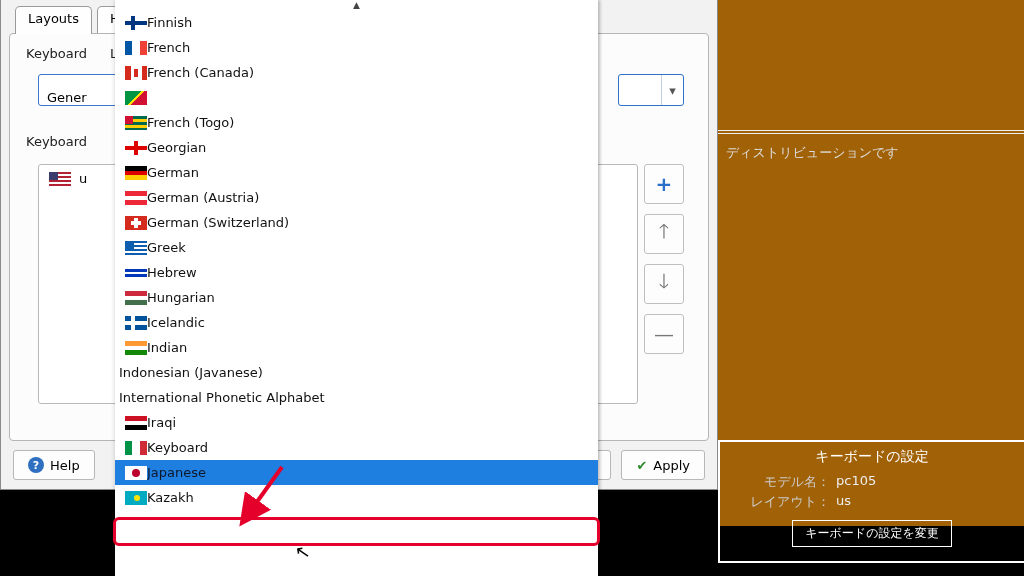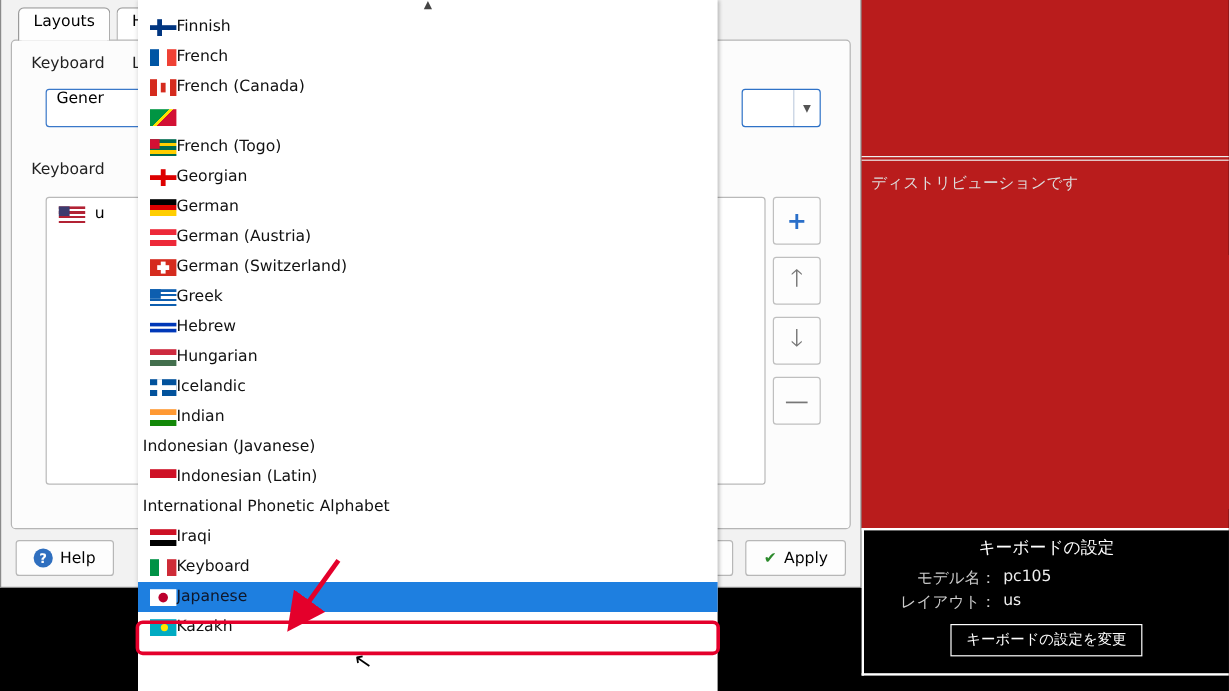--- a/index.html
+++ b/index.html
@@ -24,21 +24,21 @@
     background:#fcfcfc; border:1px solid #b5b5b5; border-radius:4px;
   }
   .lbl { position:absolute; font-size:13px; color:#222; }
   .lbl.km   { left:16px; top:12px; }
   .lbl.la   { left:100px; top:12px; }
   .lbl.va   { left:100px; top:148px; }
   .lbl.kl   { left:16px; top:100px; }
 
   .combo {
     position:absolute; height:32px; background:#fff;
-    border:1px solid #2f72c7; border-radius:3px; display:flex; align-items:flex-start;
+    border:1px solid #2f72c7; border-radius:3px; display:flex; align-items:flex-end;
   }
   .combo .txt { padding:0 8px; flex:1; white-space:nowrap; overflow:hidden; }
   .combo .dd {
     width:22px; height:100%; border-left:1px solid #c3cfe0; display:flex;
     align-items:center; justify-content:center; color:#555;
   }
   .combo.model  { left:28px;  top:40px; width:80px; border-color:#3a78c9; }
   .combo.right  { right:24px; top:40px; width:66px; }
 
   .listframe {
@@ -142,22 +142,22 @@
   }
 
   
   .cursor{
     position:absolute; left:295px; top:541px; z-index:80; pointer-events:none;
     font-size:18px; color:#000; transform:rotate(-10deg);
   }
 
   
   .right-panel{
-    position:absolute; left:718px; top:0; right:0; height:441px;
-    background:#b91c1c; color:#ddd; font-size:13px;
+    position:absolute; left:718px; top:0; right:0; height:526px;
+    background:#a16207; color:#ddd; font-size:13px;
   }
   .rp-sep{ height:1px; background:#eee; margin:2px 0; }
   .rp-block{ padding:6px 0 4px 4px; }
   .rp-line{ padding:2px 0 2px 4px; white-space:nowrap; overflow:hidden; }
 
   .rp-kb{
     position:absolute; left:0; top:440px; right:0;
     border:2px solid #fff; border-right:none; padding:6px 6px 14px 6px;
   }
   .rp-kb h{ display:block; text-align:center; color:#fff; font-size:14px; margin-bottom:6px;}
@@ -286,24 +286,20 @@
         <span class="dd-flag f-icelandic"></span>
         <span>Icelandic</span>
       </div>
       <div class="dd-item">
         <span class="dd-flag f-indian"></span>
         <span>Indian</span>
       </div>
       <div class="dd-item noflag">
         <span>Indonesian (Javanese)</span>
       </div>
-      <div class="dd-item">
-        <span class="dd-flag f-indo"></span>
-        <span>Indonesian (Latin)</span>
-      </div>
       <div class="dd-item noflag">
         <span>International Phonetic Alphabet</span>
       </div>
       <div class="dd-item">
         <span class="dd-flag f-iraqi"></span>
         <span>Iraqi</span>
       </div>
       <div class="dd-item">
         <span class="dd-flag f-italian"></span>
         <span>Keyboard</span>

